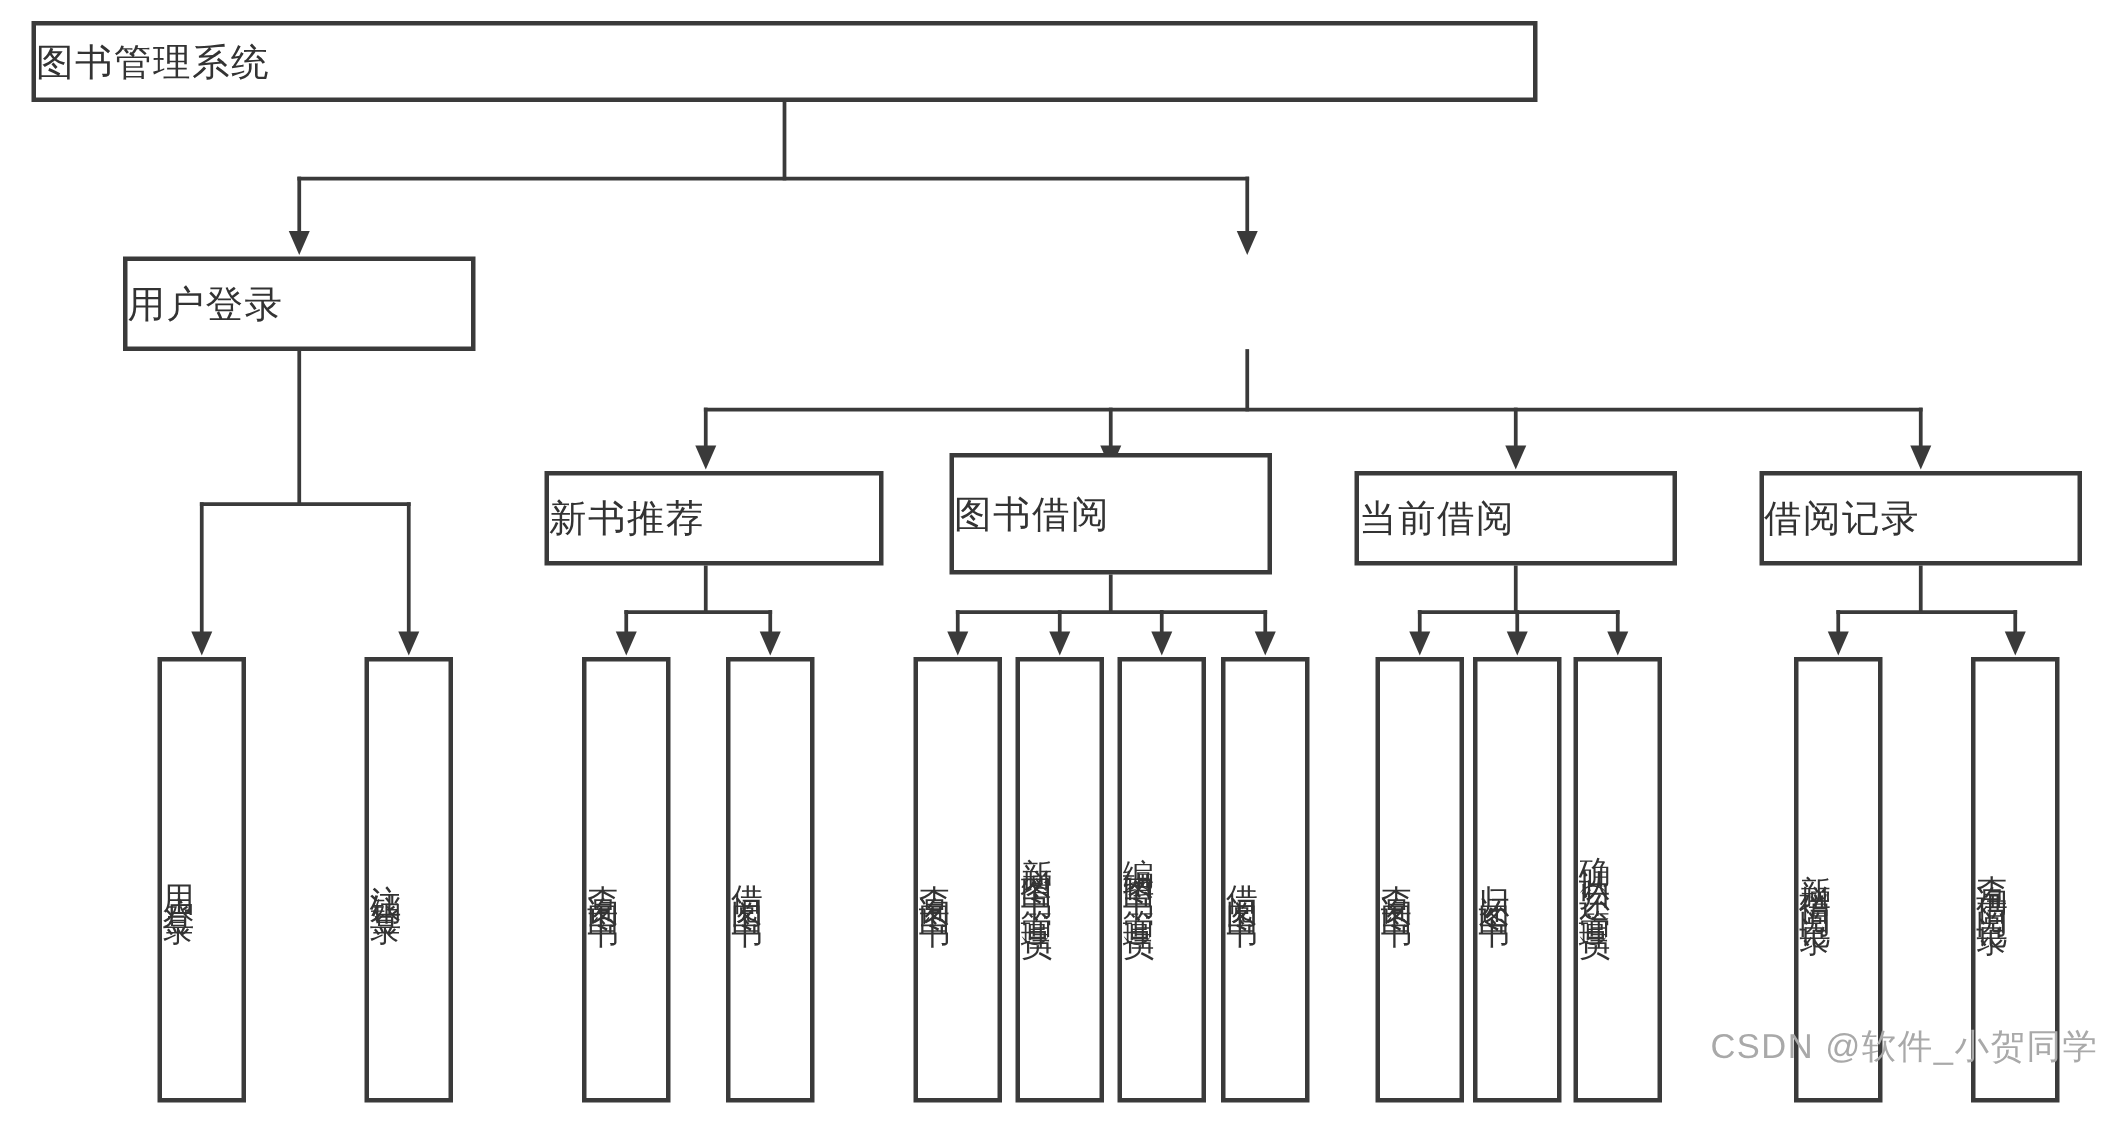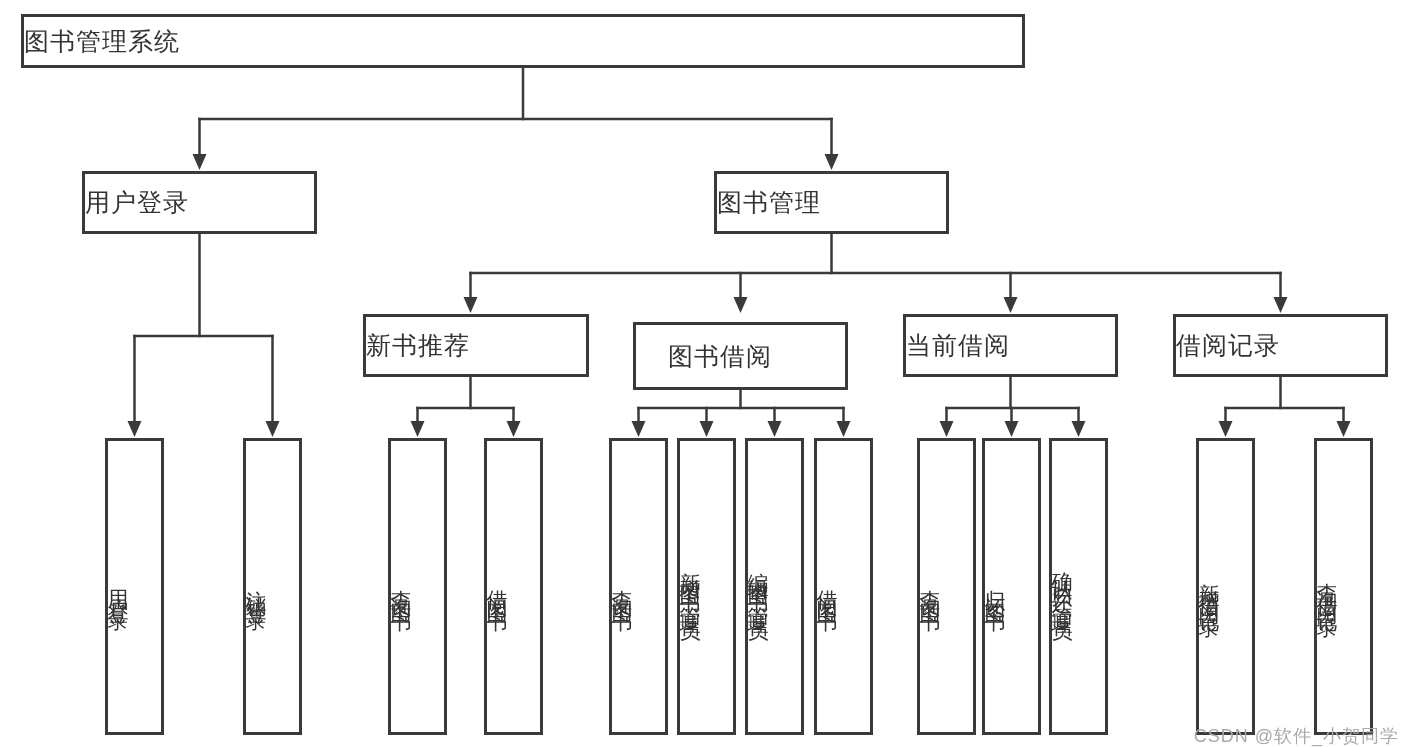--- a/index.html
+++ b/index.html
@@ -43,22 +43,22 @@
     text-orientation: mixed;
     font-size: 21px;
     letter-spacing: 7px;
     line-height: 1;
     color: var(--text-color);
     white-space: nowrap;
   }
   .watermark {
     position: absolute;
     right: 6px;
-    top: 724px;
-    font-size: 18px;
+    top: 682px;
+    font-size: 23px;
     letter-spacing: 1px;
     color: var(--watermark-color);
     white-space: nowrap;
   }
 </style>
 </head>
 <body>
 
 <div id="canvas">
 
@@ -130,28 +130,25 @@
     </g>
   </svg>
 
   <div class="box" style="left:21px; top:14px; width:1004px; height:54px;">
     <span class="h-label">图书管理系统</span>
   </div>
 
   <div class="box" style="left:82px; top:171px; width:235px; height:63px;">
     <span class="h-label">用户登录</span>
   </div>
-  <div class="box" style="left:714px; top:171px; width:235px; height:63px;">
-    <span class="h-label">图书管理</span>
-  </div>
 
   <div class="box" style="left:363px; top:314px; width:226px; height:63px;">
     <span class="h-label">新书推荐</span>
   </div>
-  <div class="box" style="left:633px; top:322px; width:215px; height:68px;padding-left:32px;">
+  <div class="box" style="left:633px; top:302px; width:215px; height:81px;">
     <span class="h-label">图书借阅</span>
   </div>
   <div class="box" style="left:1173px; top:314px; width:215px; height:63px;">
     <span class="h-label">借阅记录</span>
   </div>
   <div class="box" style="left:903px; top:314px; width:215px; height:63px;">
     <span class="h-label">当前借阅</span>
   </div>
 
   <div class="box leaf" style="left:105px; top:438px; width:59px; height:297px;">

